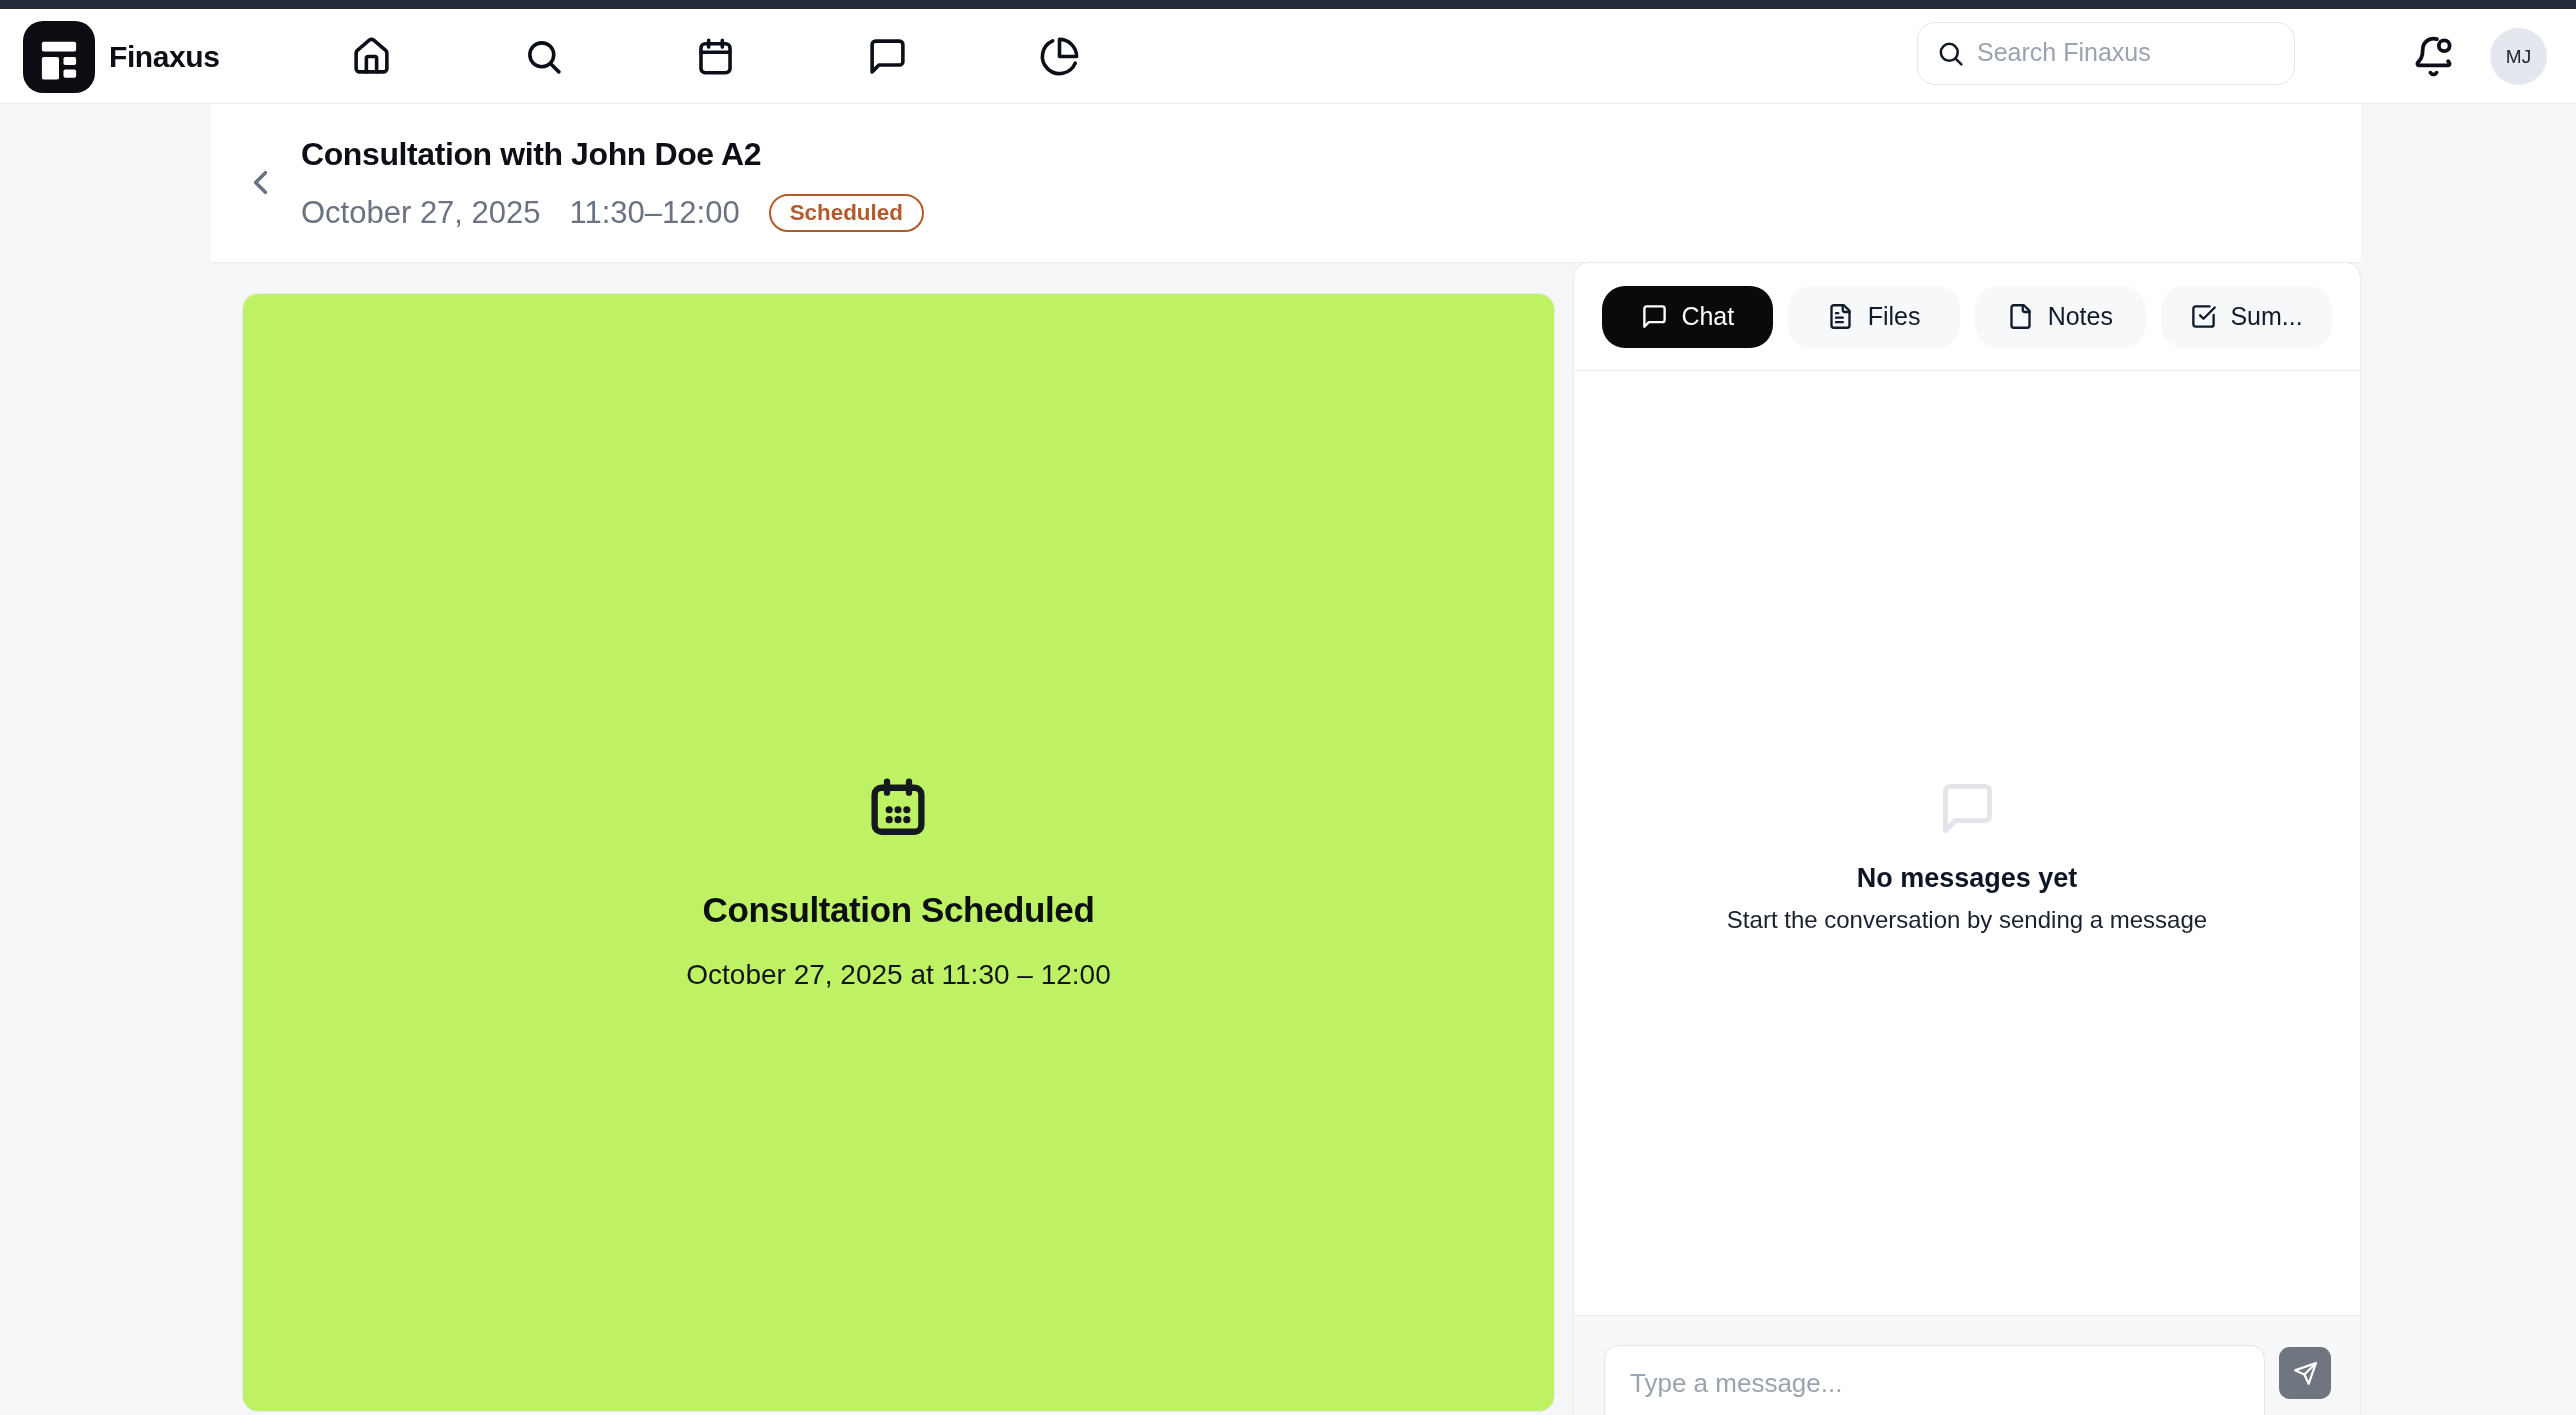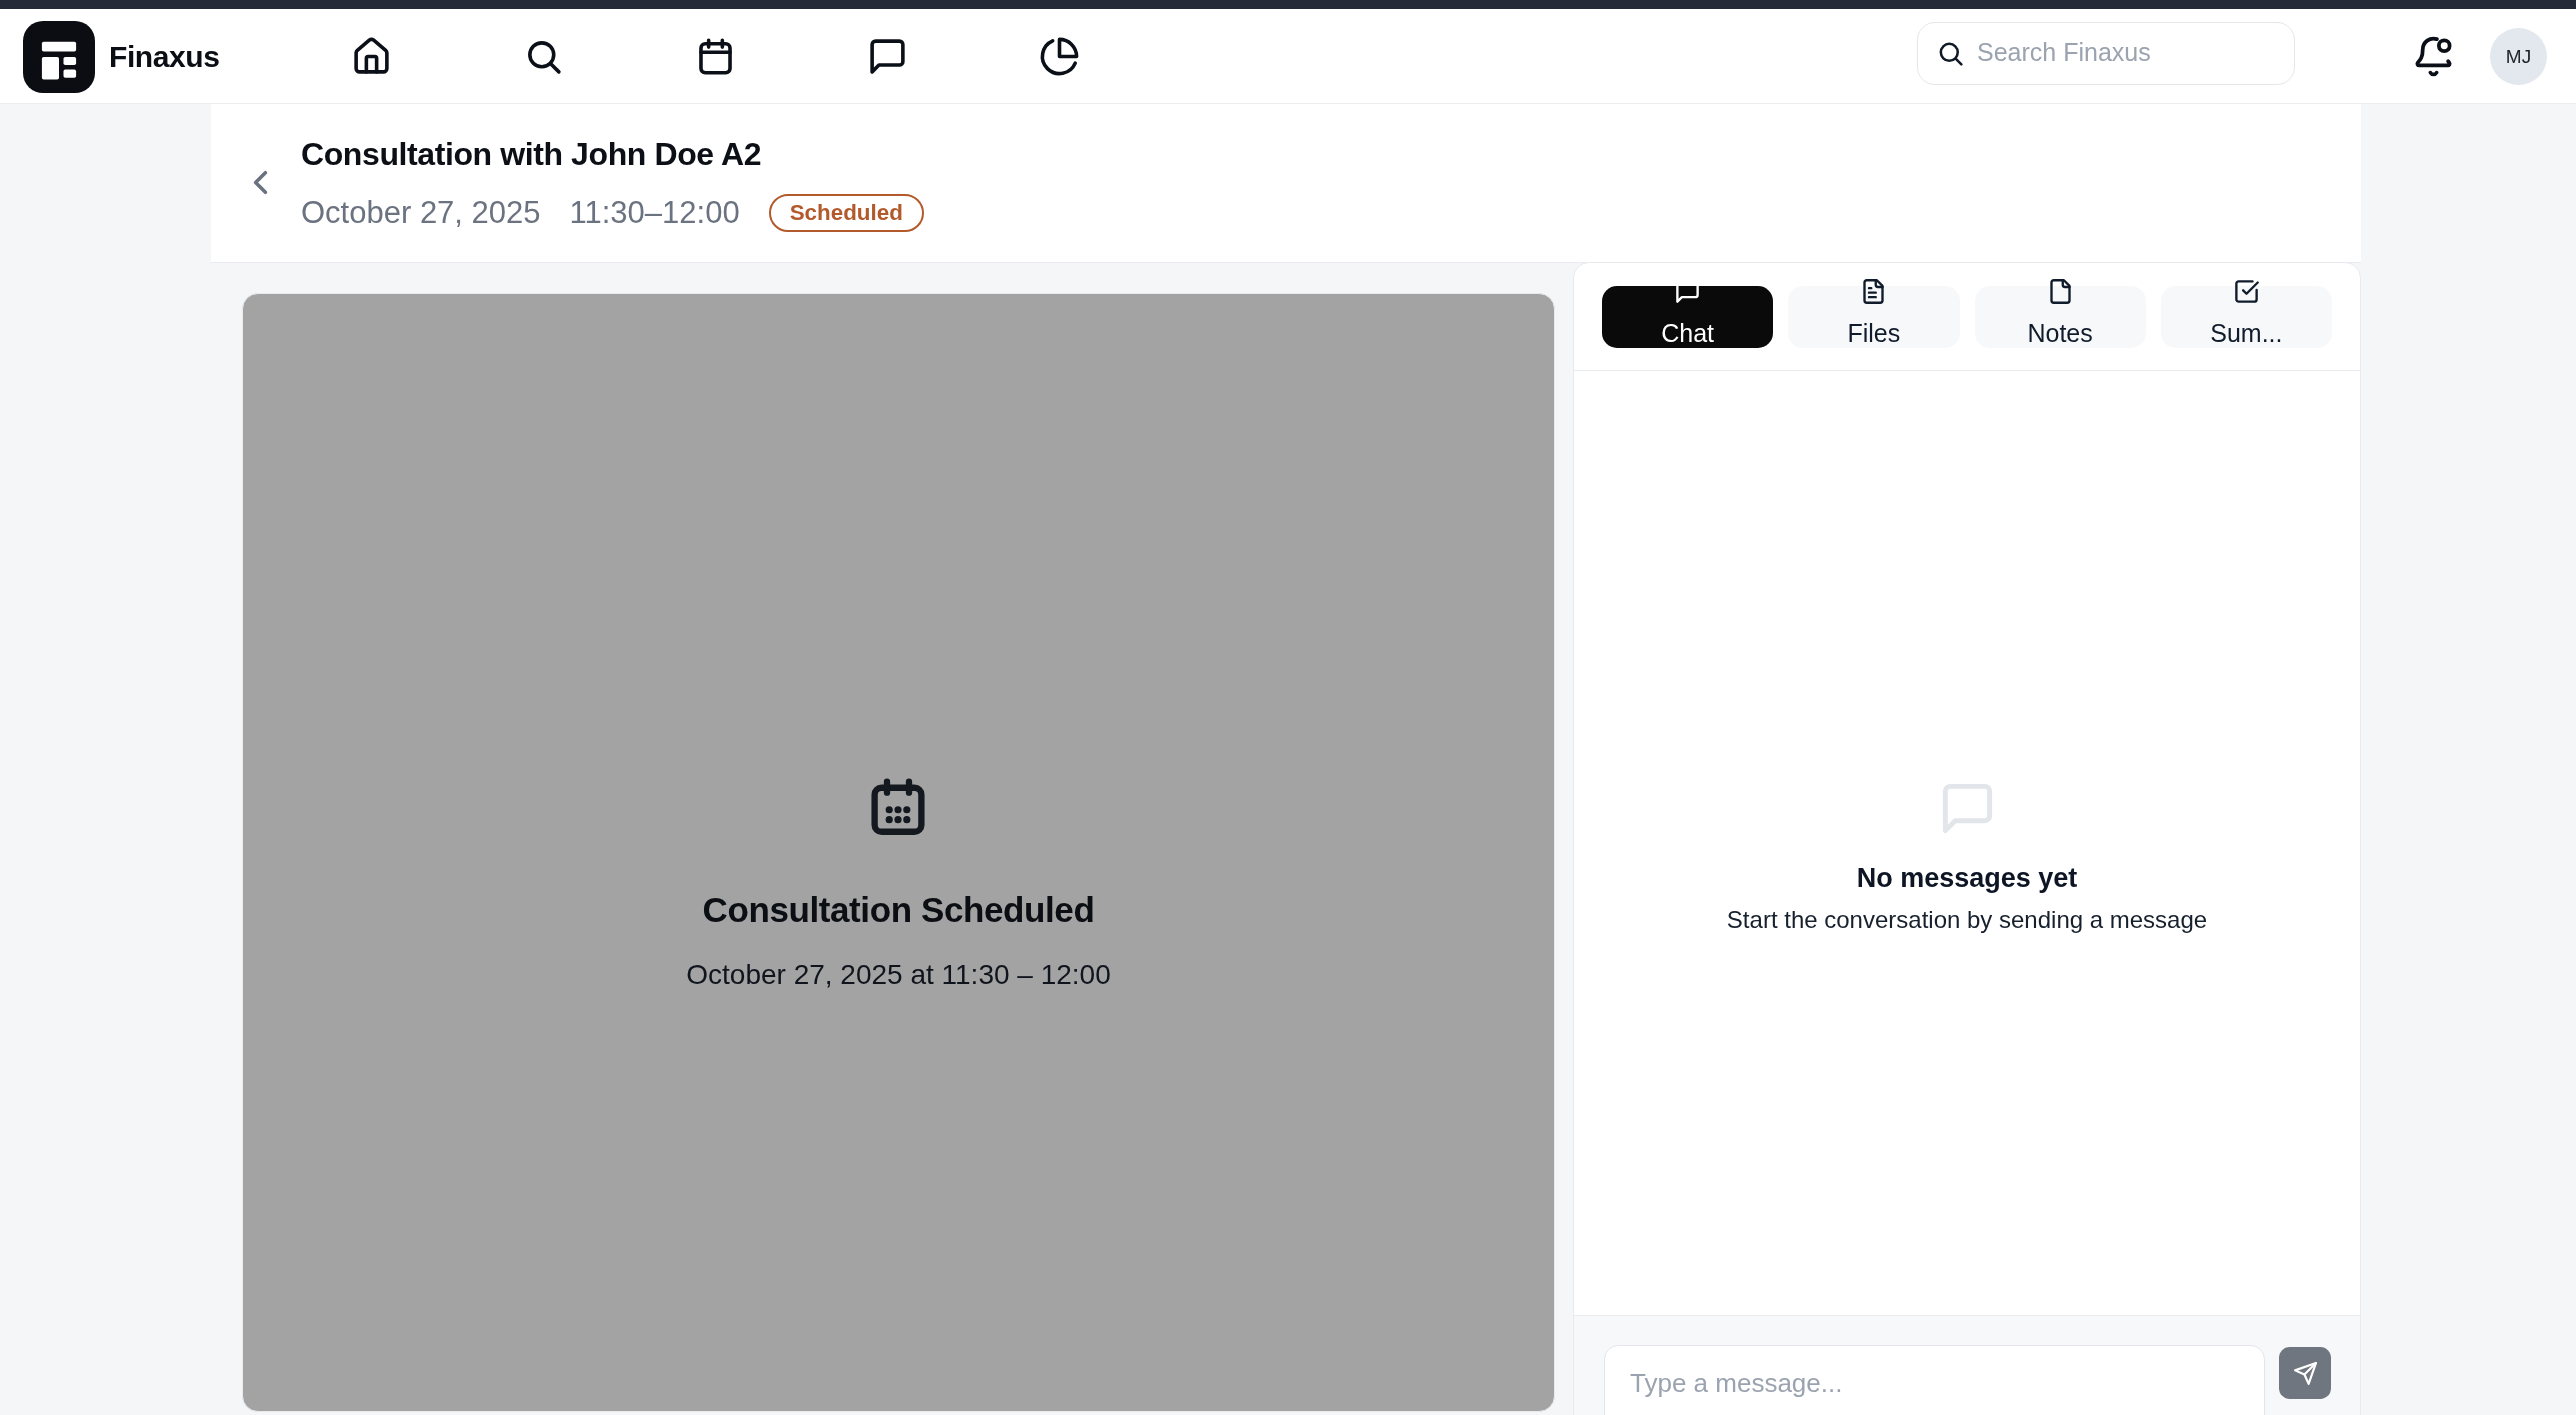--- a/index.html
+++ b/index.html
@@ -58,40 +58,40 @@
   .meta-text { font-size:31px; color:#6b7280; }
   .status-badge {
     display:inline-flex; align-items:center; height:38px; padding:0 19px;
     border:2.2px solid #b25a2b; border-radius:895px;
     color:#b25a2b; font-size:22.4px; font-weight:700; background:#fff;
   }
 
   
   .main-card {
     position:absolute; left:242px; top:293px; width:1313px; height:1119px;
-    background:#a3a3a3; border:1.8px solid #e8eaee; border-radius:16px;
+    background:#bef264; border:1.8px solid #e8eaee; border-radius:16px;
     display:flex; align-items:center; justify-content:center;
   }
   .sched-block { display:flex; flex-direction:column; align-items:center; transform:translateY(30px); }
   .sched-icon { color:#14181f; }
   .sched-heading { margin-top:50px; font-size:35px; font-weight:700; letter-spacing:-0.4px; color:#0b0e13; }
   .sched-sub { margin-top:29px; font-size:28px; color:#10141c; }
 
   
   .side-panel {
     position:absolute; left:1573px; top:262px; width:788px; height:1193px;
     background:#ffffff; border:1.8px solid #e8eaee; border-radius:16px;
   }
   .tabs-row { position:absolute; left:0; top:0; width:100%; height:108px;
     border-bottom:1.8px solid #e9ebee; display:flex; align-items:center; padding:0 28px; gap:15px; }
   .tab {
-    width:174px; height:62px; border-radius:15px; border:none; cursor:pointer;
-    display:flex; align-items:center; justify-content:flex-end; gap:13.4px;
+    width:174px; height:62px; border-radius:23px; border:none; cursor:pointer;
+    display:flex; align-items:center; justify-content:center; gap:13.4px;
     font-family:"Liberation Sans",sans-serif; font-size:25px; font-weight:500;
-    background:#f7f8fa; color:#101b2c;flex-direction:column;
+    background:#f7f8fa; color:#101b2c;
   }
   .tab.active { background:#0a0a0a; color:#ffffff; }
   .chat-body { position:absolute; left:0; top:110px; width:100%; height:935px;
     display:flex; align-items:center; justify-content:center; }
   .empty-state { display:flex; flex-direction:column; align-items:center; transform:translateY(16px); }
   .empty-icon { color:#e2e5ea; }
   .empty-title { margin-top:25px; font-size:27px; font-weight:600; color:#0e1625; }
   .empty-sub { margin-top:12.5px; font-size:24px; color:#17202d; }
   .panel-footer {
     position:absolute; left:0; top:1052px; width:100%; height:142px;

